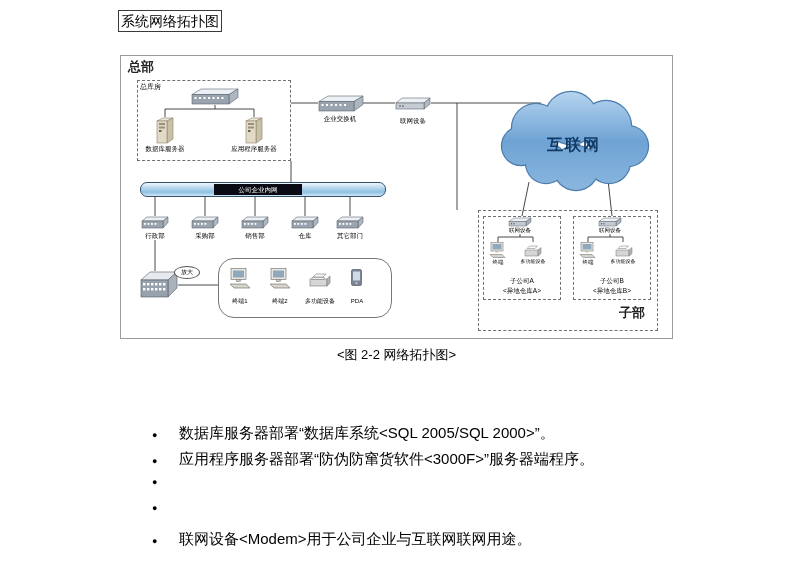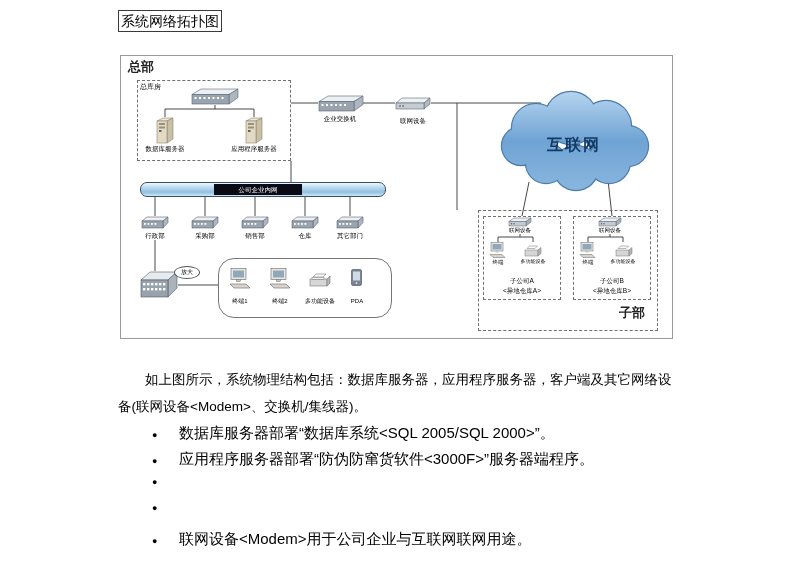--- a/index.html
+++ b/index.html
@@ -312,22 +312,22 @@
       <polygon points="3,3.5 11,3.5 13.5,1 5.5,1" fill="#fafafa" stroke="#777" stroke-width="0.5"></polygon>
       <rect x="1" y="5" width="13" height="6" fill="#d6d6d6" stroke="#777" stroke-width="0.5"></rect>
       <polygon points="14,5 17,2.5 17,8.5 14,11" fill="#b5b5b5" stroke="#777" stroke-width="0.5"></polygon>
     </svg>
     <span class="lbl" style="left:477px;top:203px;width:50px;font-size:5px;">多功能设备</span>
     <span class="lbl" style="left:451px;top:221px;width:80px;font-size:6.5px;">子公司B</span>
     <span class="lbl" style="left:451px;top:231px;width:80px;font-size:6.5px;">&lt;异地仓库B&gt;</span>
 
   </div>
 
-
-  <p class="intro">如上图所示，系统物理结构包括：数据库服务器，应用程序服务器，客户端及其它网络设备(联网设备&lt;Modem&gt;、交换机/集线器)。</p>
+  <div class="caption">&lt;图 2-2 网络拓扑图&gt;</div>
+
 
   <div class="bullets">
     <div class="bullet-row">
       <span class="bullet-marker">●</span>
       <span class="bullet-text">数据库服务器部署“数据库系统&lt;SQL 2005/SQL 2000&gt;”。</span>
     </div>
     <div class="bullet-row">
       <span class="bullet-marker">●</span>
       <span class="bullet-text">应用程序服务器部署“防伪防窜货软件&lt;3000F&gt;”服务器端程序。</span>
     </div>

